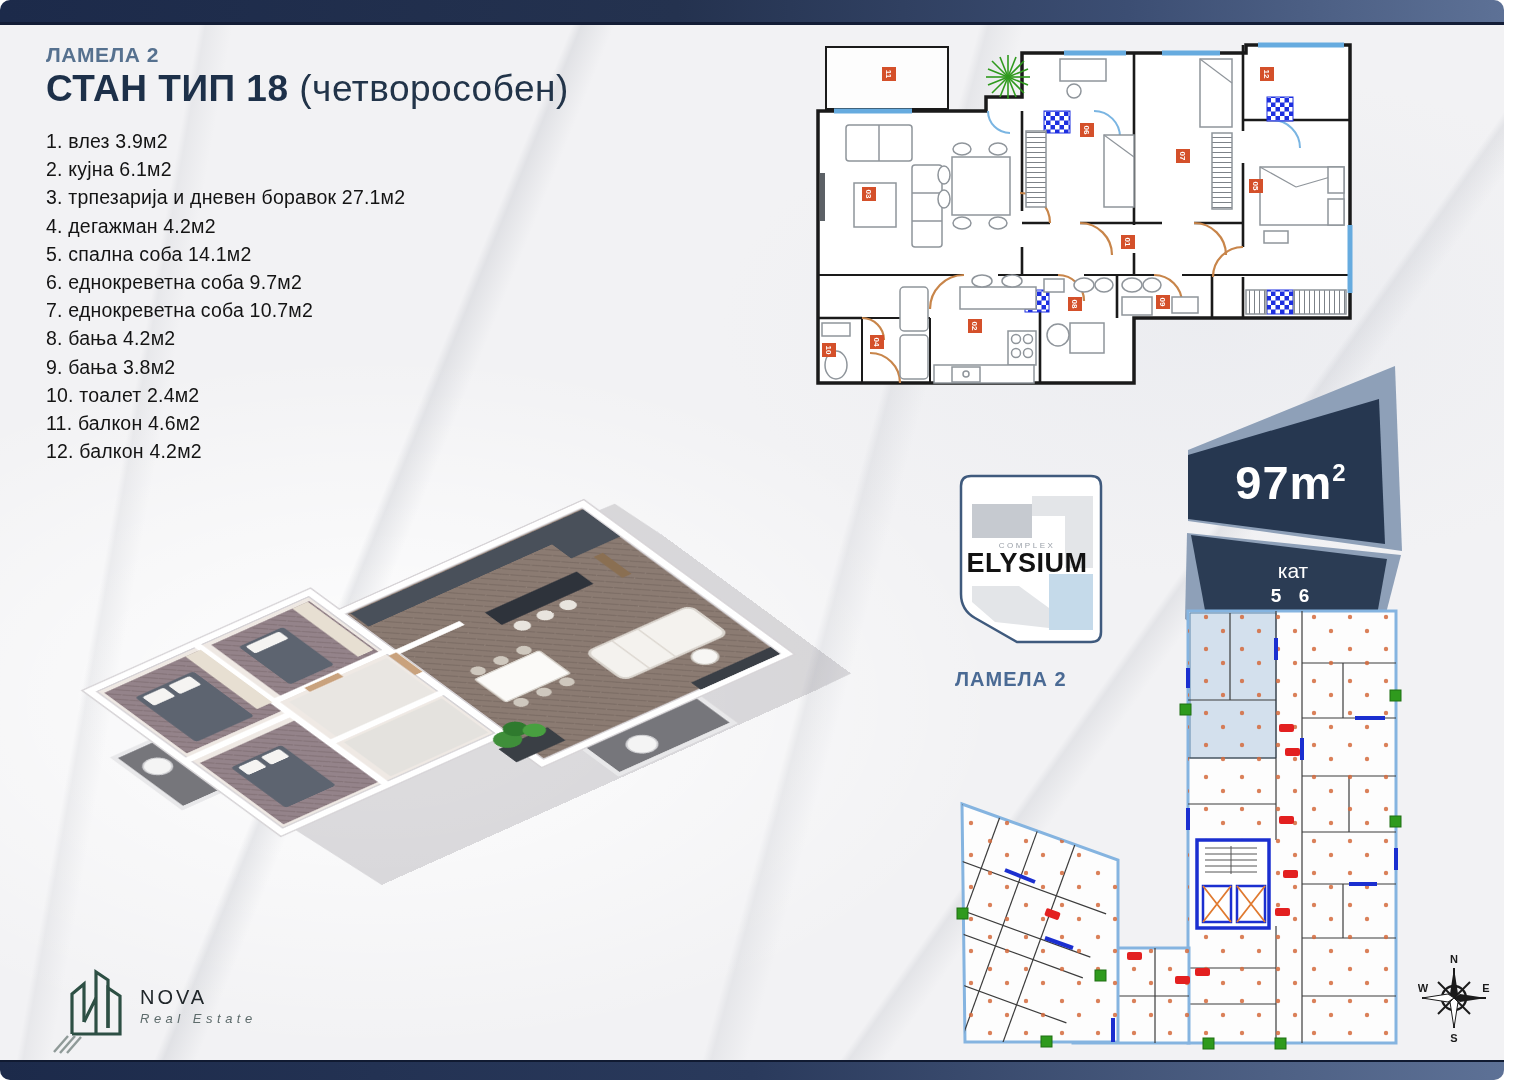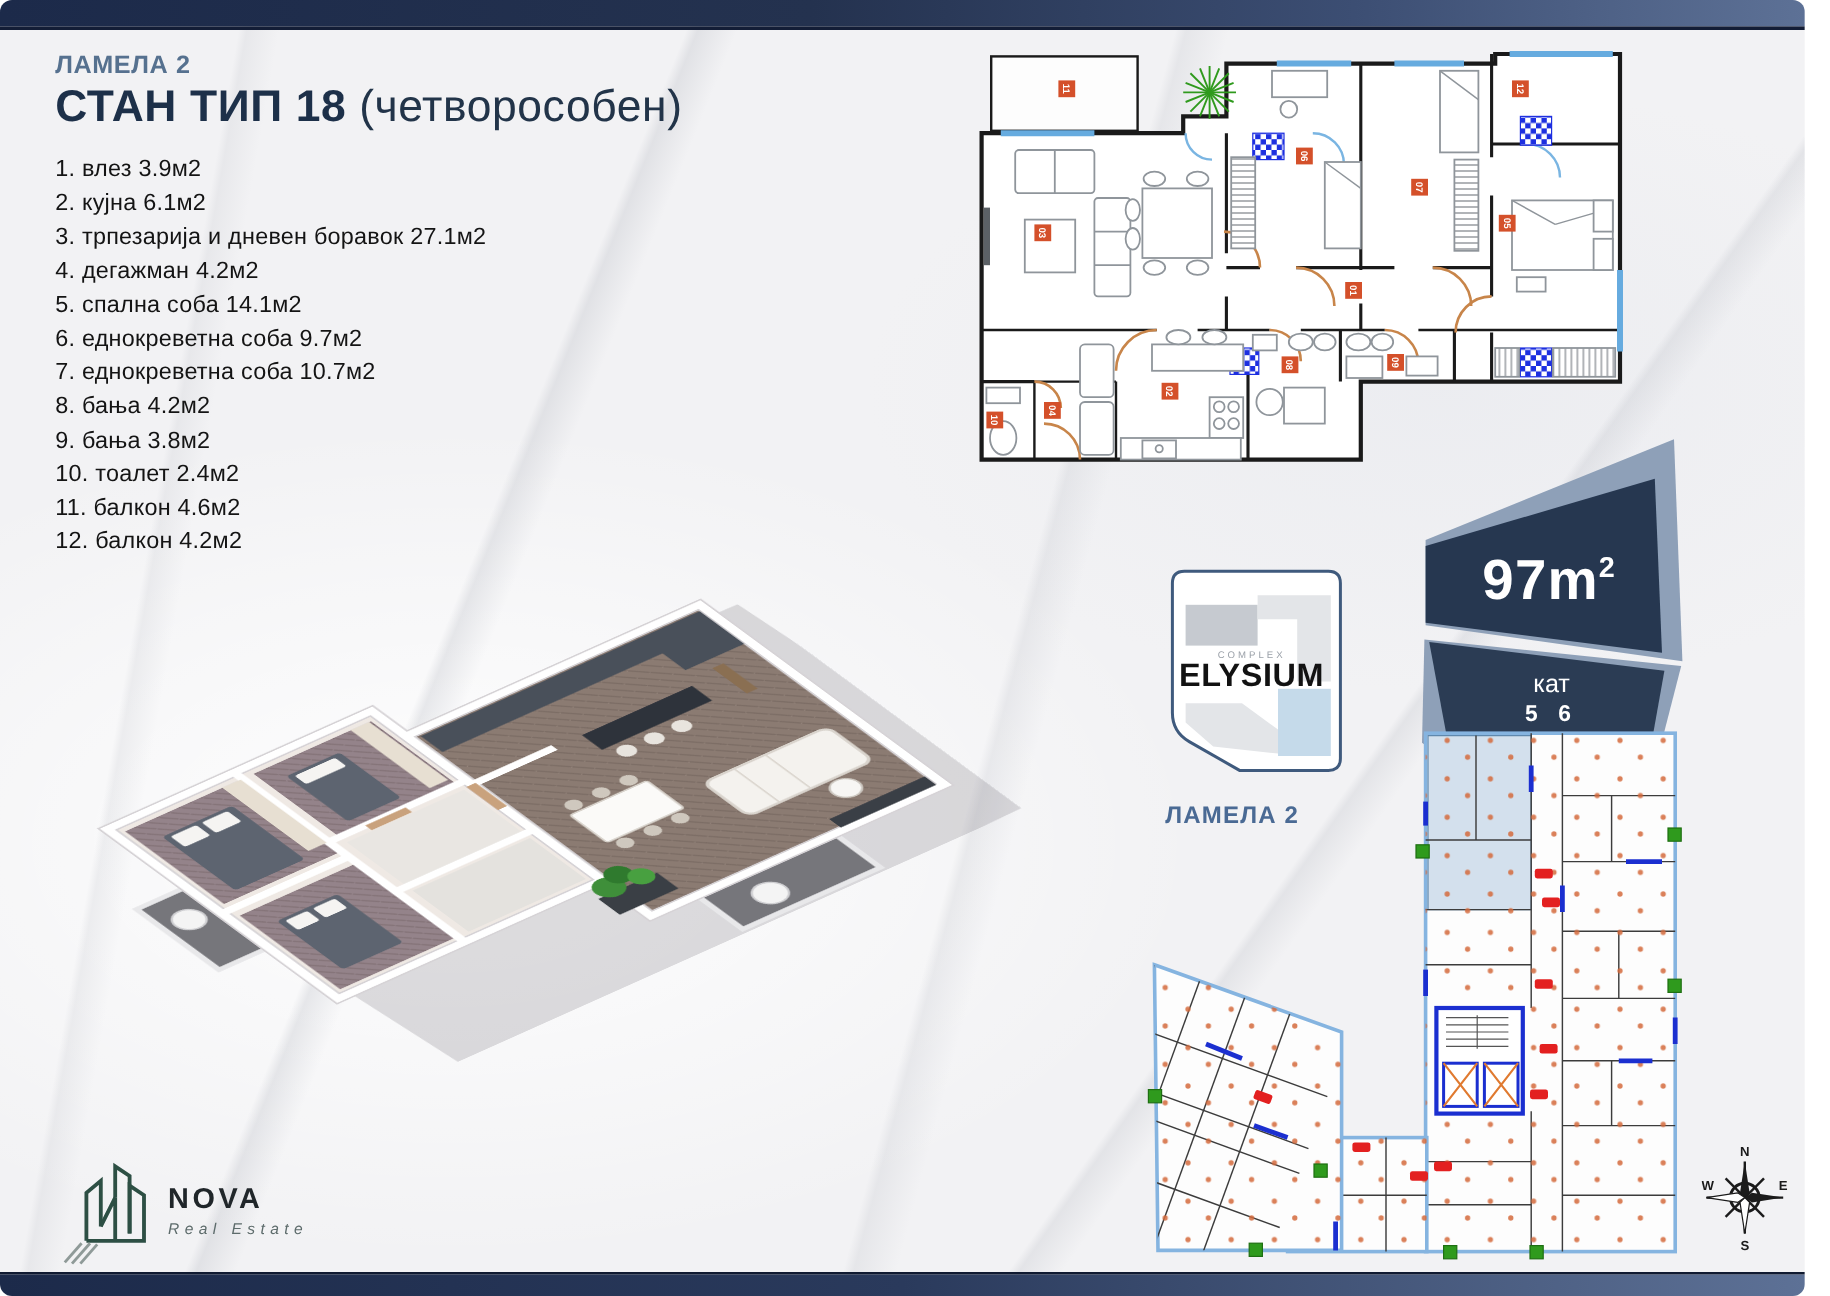--- a/index.html
+++ b/index.html
@@ -28,29 +28,29 @@
     font-size:19.5px;color:#141414;font-weight:500;}
   .room-list li{margin:0 0 5.2px 0;letter-spacing:.2px;}
   .plan2d{position:absolute;left:812px;top:35px;}
   .badge{position:absolute;left:1183px;top:315px;width:222px;height:292px;margin-top:32px;}
   .badge .area{position:absolute;left:18px;top:108px;width:180px;text-align:center;
     color:#fff;font-size:47px;font-weight:bold;letter-spacing:1px;}
   .badge .area sup{font-size:24px;vertical-align:18px;}
   .badge .floor{position:absolute;left:30px;top:212px;width:160px;text-align:center;color:#fff;}
   .badge .floor .lbl{font-size:21px;font-weight:normal;display:block;}
   .badge .floor .nums{font-size:19px;font-weight:bold;letter-spacing:6px;display:block;margin-top:2px;}
-  .elysium{position:absolute;left:955px;top:470px;width:160px;margin-left:16px;}
+  .elysium{position:absolute;left:955px;top:470px;width:160px;}
   .elysium .lamela-label{margin-top:16px;color:#4a6a94;font-weight:bold;font-size:20px;letter-spacing:1px;}
   .building-plan{position:absolute;left:945px;top:608px;}
   .iso3d{position:absolute;left:48px;top:360px;width:800px;height:690px;pointer-events:none;}
   .iso-stage{position:absolute;left:46px;top:96px;width:700px;height:470px;
     transform:rotateX(55deg) rotateZ(-38deg) scale(.97);transform-origin:50% 50%;}
   .nova{position:absolute;left:48px;top:958px;width:230px;height:100px;}
   .nova .txt{position:absolute;left:92px;top:28px;}
-  .nova .txt .name{font-size:24px;font-weight:bold;color:#20262a;letter-spacing:3px;}
+  .nova .txt .name{font-size:20px;font-weight:normal;color:#20262a;letter-spacing:3px;}
   .nova .txt .tag{font-size:13px;color:#5d6b6b;letter-spacing:4.5px;margin-top:2px;font-style:italic;}
   .compass{position:absolute;left:1418px;top:952px;}
   svg text{font-family:"Liberation Sans","DejaVu Sans",sans-serif;}
 </style>
 </head>
 <body>
 
 <div class="page">
   <div class="bar top"></div>
 

